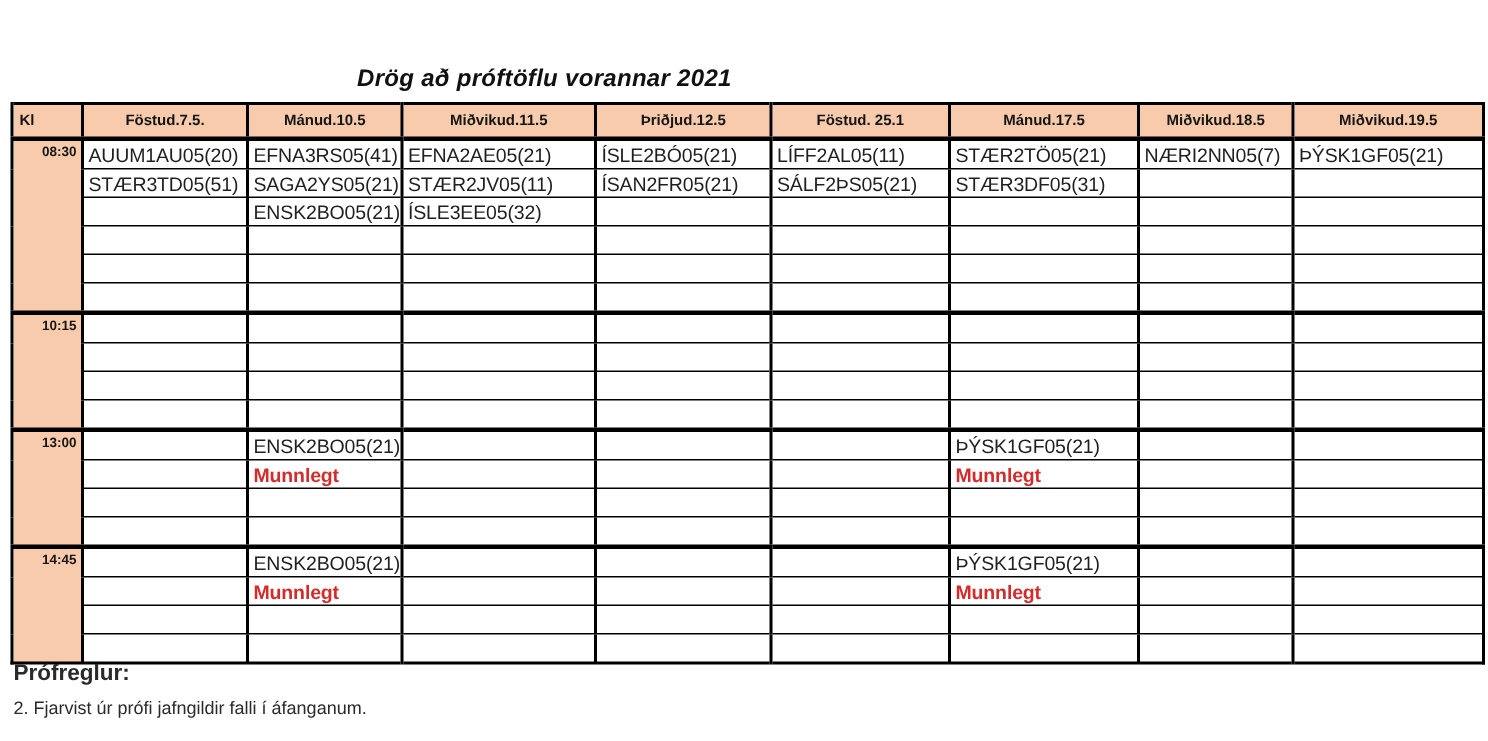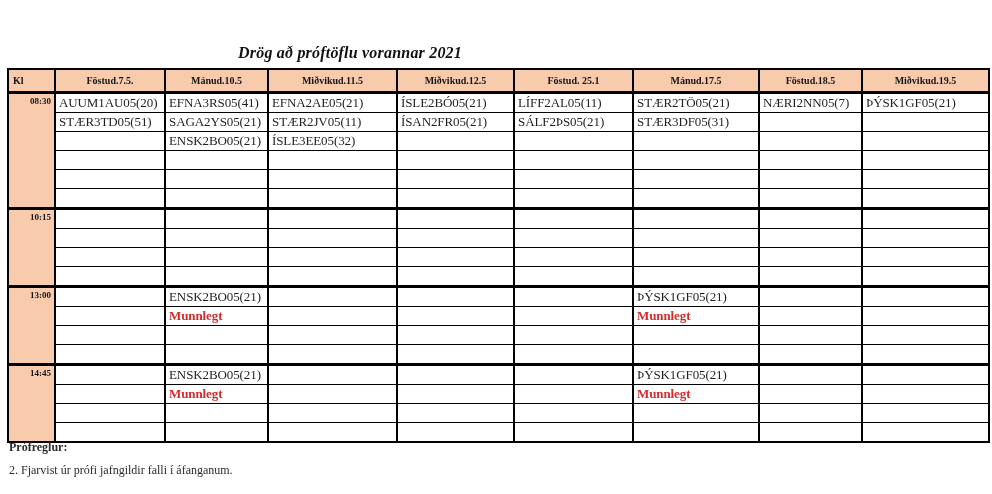--- a/index.html
+++ b/index.html
@@ -4,21 +4,21 @@
 <style>
   :root{
     --peach:#F8CBAD;
     --red:#D22C2C;
     --ink:#1F1F1F;
     --grid:#000000;
   }
   html,body{margin:0;padding:0;background:#fff;}
   .page{
     position:relative;width:992px;height:494px;overflow:hidden;
-    background:#fff;font-family:Liberation Serif, serif;
+    background:#fff;font-family:Liberation Sans, sans-serif;
   }
   .title{
     position:absolute;left:238px;top:44px;
     font-size:16px;font-weight:bold;font-style:italic;color:#111;
     letter-spacing:.2px;
   }
   table.tt{
     position:absolute;left:7px;top:68px;width:981px;
     border-collapse:collapse;table-layout:fixed;
     border:2px solid var(--grid);
@@ -42,21 +42,21 @@
   .tt tbody th.time{
     background:var(--peach);
     vertical-align:top;text-align:right;
     font-size:9px;font-weight:bold;color:#151515;
     padding:2px 3px 0 0;
   }
   .tt tbody tr.block-start > th,
   .tt tbody tr.block-start > td{border-top:3px solid var(--grid);margin-top:32px;}
   .tt tbody td.red{color:var(--red);font-weight:bold;}
   .rules{position:absolute;left:9px;top:440px;color:#2a2a2a;}
-  .rules-heading{font-size:12px;font-weight:bold;margin-bottom:8px;}
+  .rules-heading{font-size:15px;font-weight:bold;margin-bottom:8px;}
   .rule{font-size:12px;margin-bottom:9px;}
 </style>
 </head>
 <body>
 
 <div class="page">
   <div class="title">Drög að próftöflu vorannar 2021</div>
 
   <table class="tt">
     <colgroup>
@@ -69,24 +69,24 @@
       <col style="width:126px">
         <col style="width:103px">
         <col style="width:127px">
     </colgroup>
     <thead>
       <tr>
         <th class="corner">Kl</th>
         <th>Föstud.7.5.</th>
         <th>Mánud.10.5</th>
         <th>Miðvikud.11.5</th>
-        <th>Miðvikud.12.5</th>
+        <th>Þriðjud.12.5</th>
         <th>Föstud. 25.1</th>
         <th>Mánud.17.5</th>
-        <th>Föstud.18.5</th>
+        <th>Miðvikud.18.5</th>
         <th>Miðvikud.19.5</th>
       </tr>
     </thead>
     <tbody id="tt-body">
         <tr class="block-start">
           <th class="time" rowspan="6">08:30</th>
           <td class="cell">AUUM1AU05(20)</td>
           <td class="cell">EFNA3RS05(41)</td>
           <td class="cell">EFNA2AE05(21)</td>
           <td class="cell">ÍSLE2BÓ05(21)</td>

